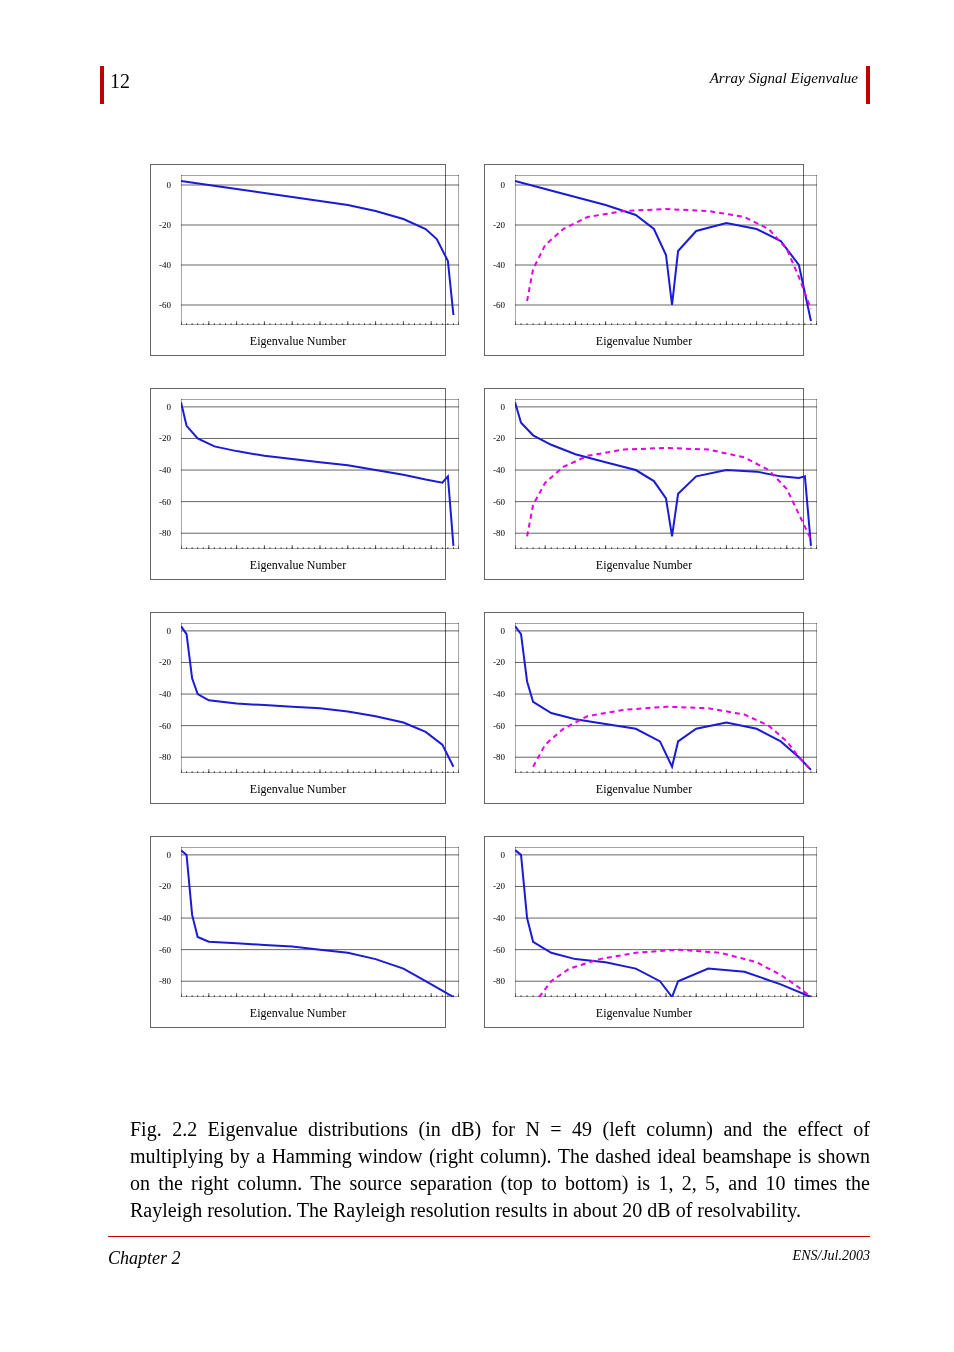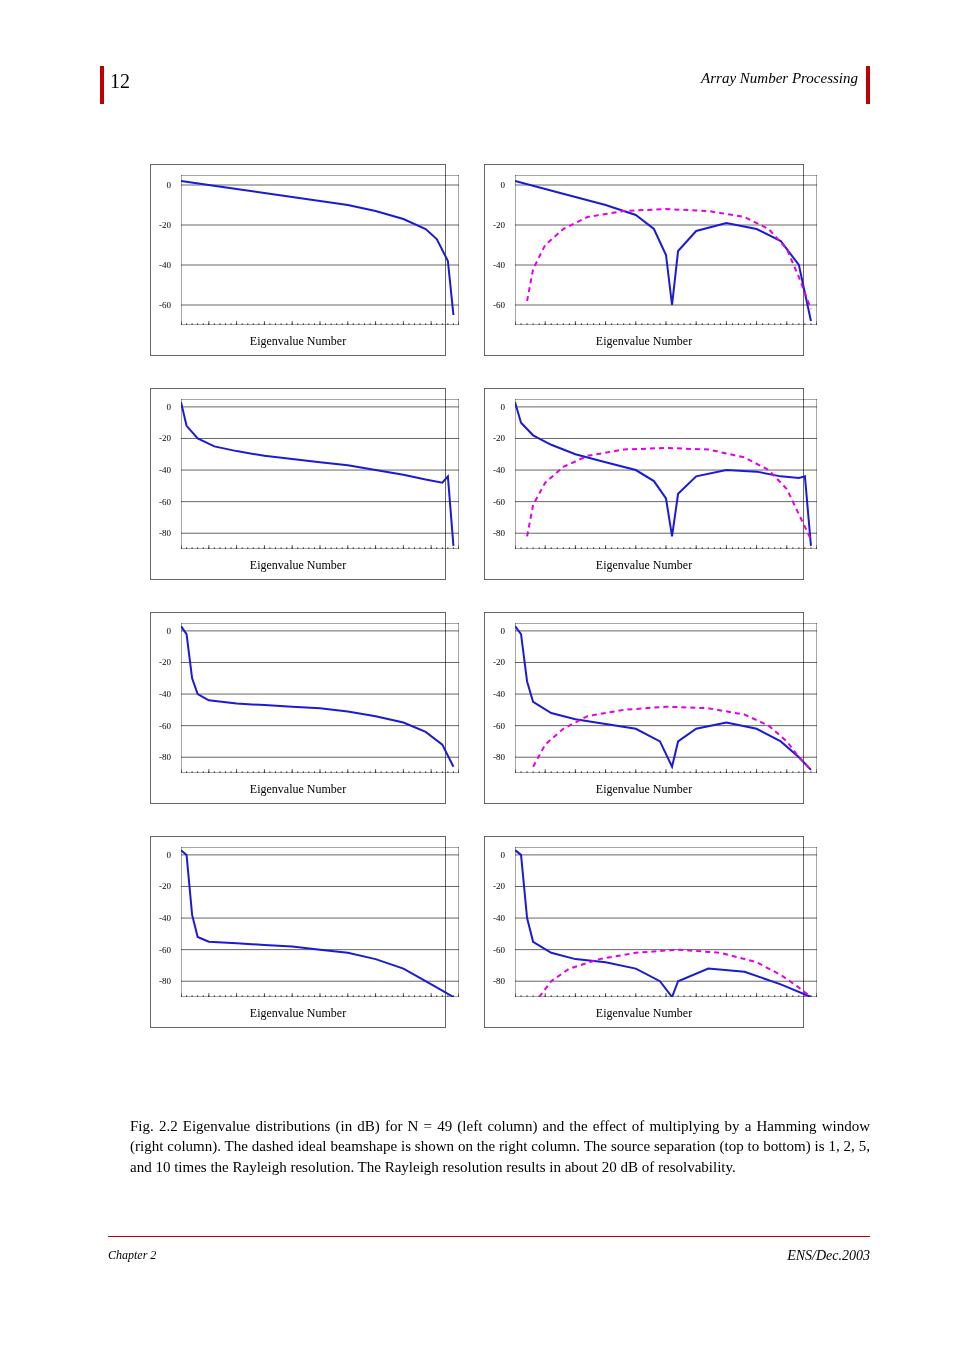--- a/index.html
+++ b/index.html
@@ -2,45 +2,45 @@
 <html><head>
 <meta charset="utf-8">
 <style>
   html,body{margin:0;padding:0;background:#fff;font-family:"Times New Roman",serif;color:#000}
   .page{width:954px;height:1352px;position:relative;margin:0 auto;box-sizing:border-box}
   .mark-l,.mark-r{position:absolute;top:66px;width:4px;height:38px;background:#c00000}
   .mark-l{left:100px}.mark-r{right:84px}
   .pgnum-top{position:absolute;top:70px;left:110px;font-size:20px}
   .title-top{position:absolute;top:70px;right:96px;font-size:15px;font-style:italic}
   .foot-line{position:absolute;left:108px;right:84px;top:1236px;height:1px;background:#c00000}
-  .foot-l{position:absolute;left:108px;top:1248px;font-size:12px;font-style:italic}
+  .foot-l{position:absolute;left:108px;top:1248px;font-size:18px;font-style:italic}
   .foot-r{position:absolute;right:84px;top:1248px;font-size:14px;font-style:italic}
   .grid{position:absolute;left:150px;top:164px;width:654px}
   .row{display:flex;justify-content:space-between;margin-bottom:32px}
   .panel{border:1px solid #666;background:#fff;padding:10px 10px 30px 8px;box-sizing:border-box;position:relative}
   .pL{width:296px}.pR{width:320px}
   .xlabel{position:absolute;bottom:6px;left:0;right:0;text-align:center;font-size:12px}
   svg{display:block}
   .axis{stroke:#000;stroke-width:0.7;fill:none}
   .grid-h{stroke:#000;stroke-width:0.6}
   .tick{stroke:#000;stroke-width:0.6}
   .s-blue{stroke:#1b1bd6;stroke-width:2;fill:none}
   .s-mag{stroke:#e400e4;stroke-width:2;fill:none;stroke-dasharray:5 4}
   .yvals{position:absolute;left:0;top:0;height:100%;width:22px}
   .yv{position:absolute;right:2px;font-size:9px;transform:translateY(-50%)}
-  .caption{position:absolute;left:130px;right:84px;top:1116px;font-size:15px;text-align:justify;line-height:1.35}
+  .caption{position:absolute;left:130px;right:84px;top:1116px;font-size:20px;text-align:justify;line-height:1.35}
 </style>
 </head>
 <body>
 <div class="page">
 
 <div class="mark-l"></div>
 <div class="mark-r"></div>
 <div class="pgnum-top">12</div>
-<div class="title-top">Array Number Processing</div>
+<div class="title-top">Array Signal Eigenvalue</div>
 
 <div class="grid" id="grid">
       <div class="row">
         <div class="panel pL">
     <div class="yvals">
             <div class="yv" style="top:20px">0</div>
             <div class="yv" style="top:60px">-20</div>
             <div class="yv" style="top:100px">-40</div>
             <div class="yv" style="top:140px">-60</div>
           </div>
@@ -707,15 +707,15 @@
           </div>
     <div class="xlabel">Eigenvalue Number</div>
   </div>
       </div>
     </div>
 
 <div class="caption">Fig. 2.2 Eigenvalue distributions (in dB) for N = 49 (left column) and the effect of multiplying by a Hamming window (right column). The dashed ideal beamshape is shown on the right column. The source separation (top to bottom) is 1, 2, 5, and 10 times the Rayleigh resolution. The Rayleigh resolution results in about 20 dB of resolvability.</div>
 
 <div class="foot-line"></div>
 <div class="foot-l">Chapter 2</div>
-<div class="foot-r">ENS/Dec.2003</div>
+<div class="foot-r">ENS/Jul.2003</div>
 
 </div>
 
 </body></html>

